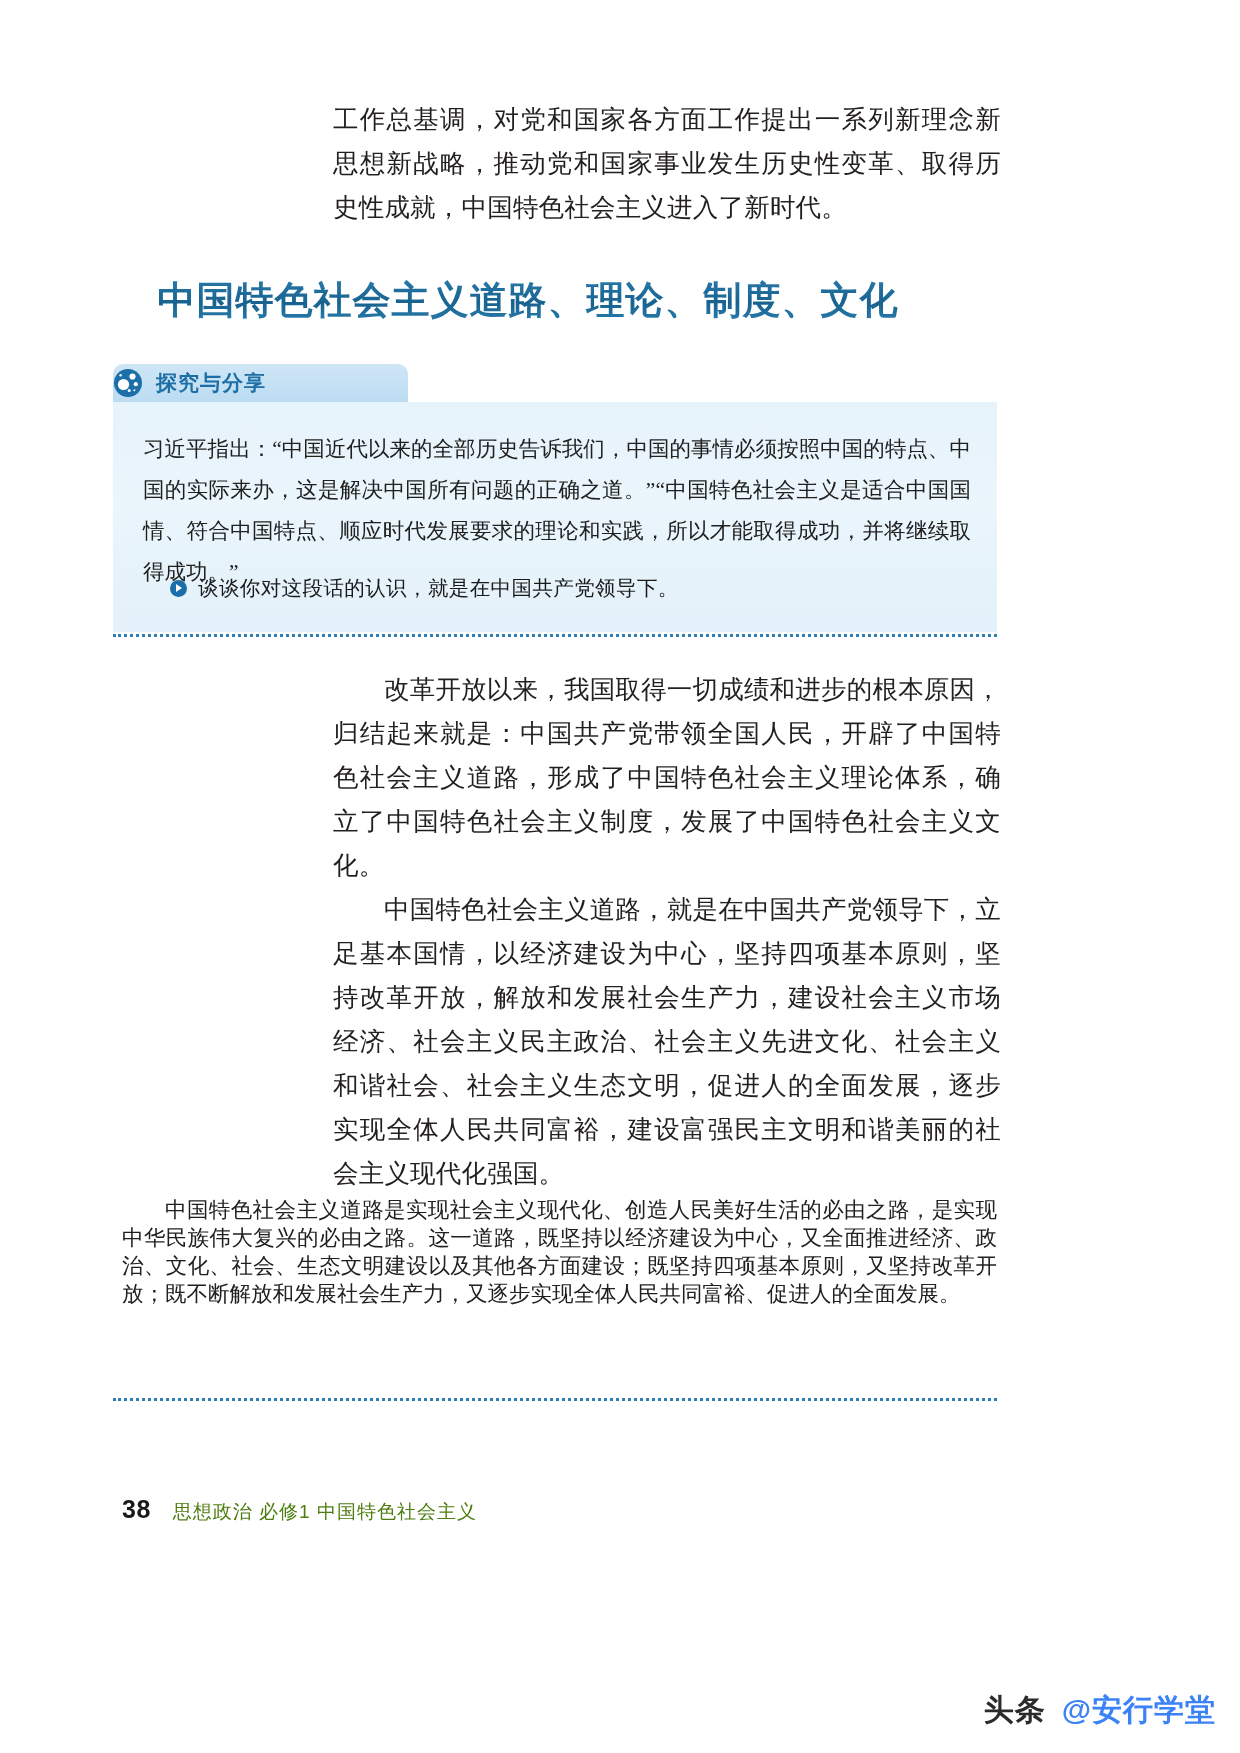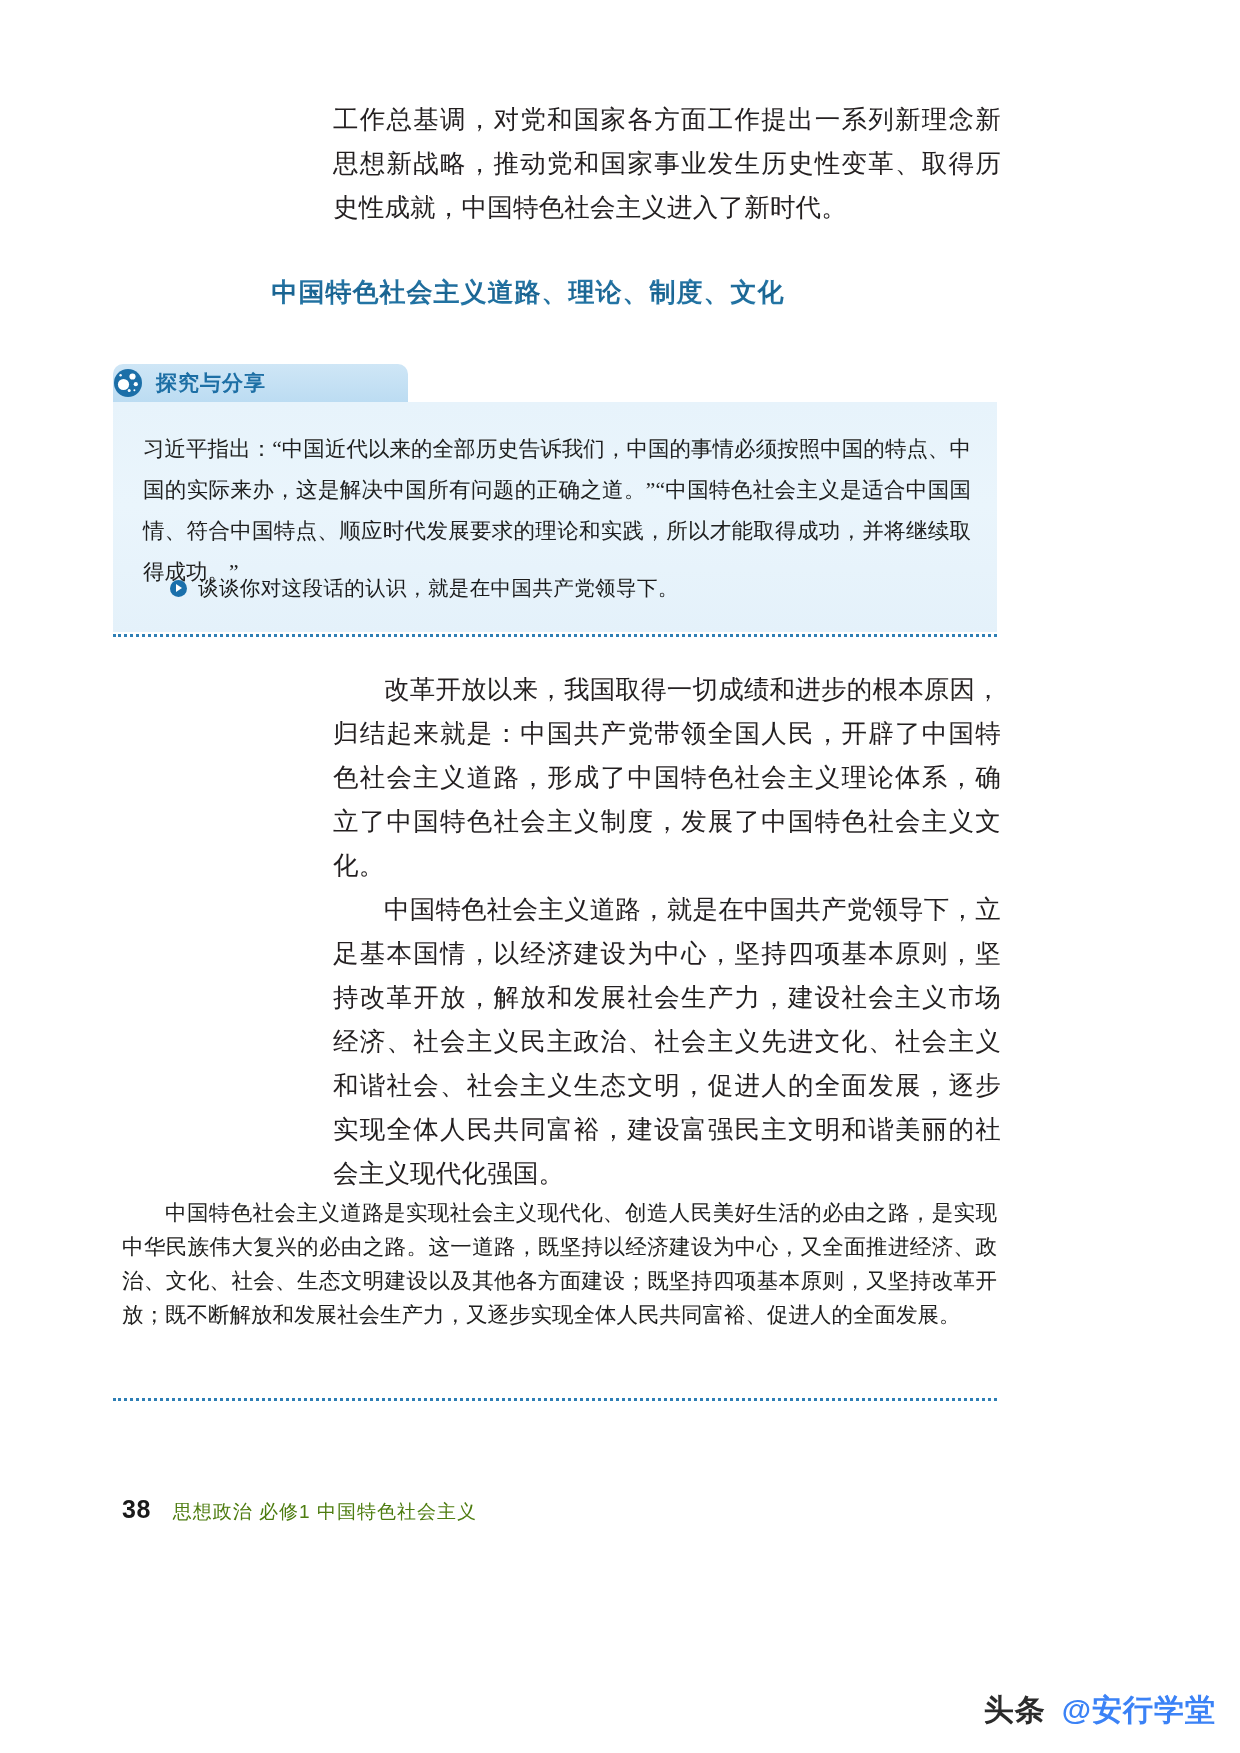--- a/index.html
+++ b/index.html
@@ -37,21 +37,21 @@
 
   
   .section-heading {
     position: absolute;
     left: 0;
     top: 275px;
     width: 1056px;
     text-align: center;
     font-family: Liberation Sans, sans-serif;
     font-weight: bold;
-    font-size: 26px;
+    font-size: 38px;
     letter-spacing: 1px;
     color: #1b6ca0;
     background: linear-gradient(180deg, #2a7cae 0%, #18628f 55%, #2b83b5 100%);
     -webkit-background-clip: text;
     background-clip: text;
     -webkit-text-fill-color: transparent;
   }
 
   
   .explore-box {
@@ -207,21 +207,21 @@
   .link-body {
     position: absolute;
     left: 122px;
     top: 1196px;
     width: 875px;
   }
   .link-body p {
     margin: 0;
     font-family: "Liberation Serif", "DejaVu Serif", serif;
     font-size: 21.5px;
-    line-height: 34px;
+    line-height: 28px;
     color: #20201f;
     text-indent: 2em;
     text-align: justify;
     text-justify: inter-ideograph;
   }
 
   
   .footer {
     position: absolute;
     left: 122px;

